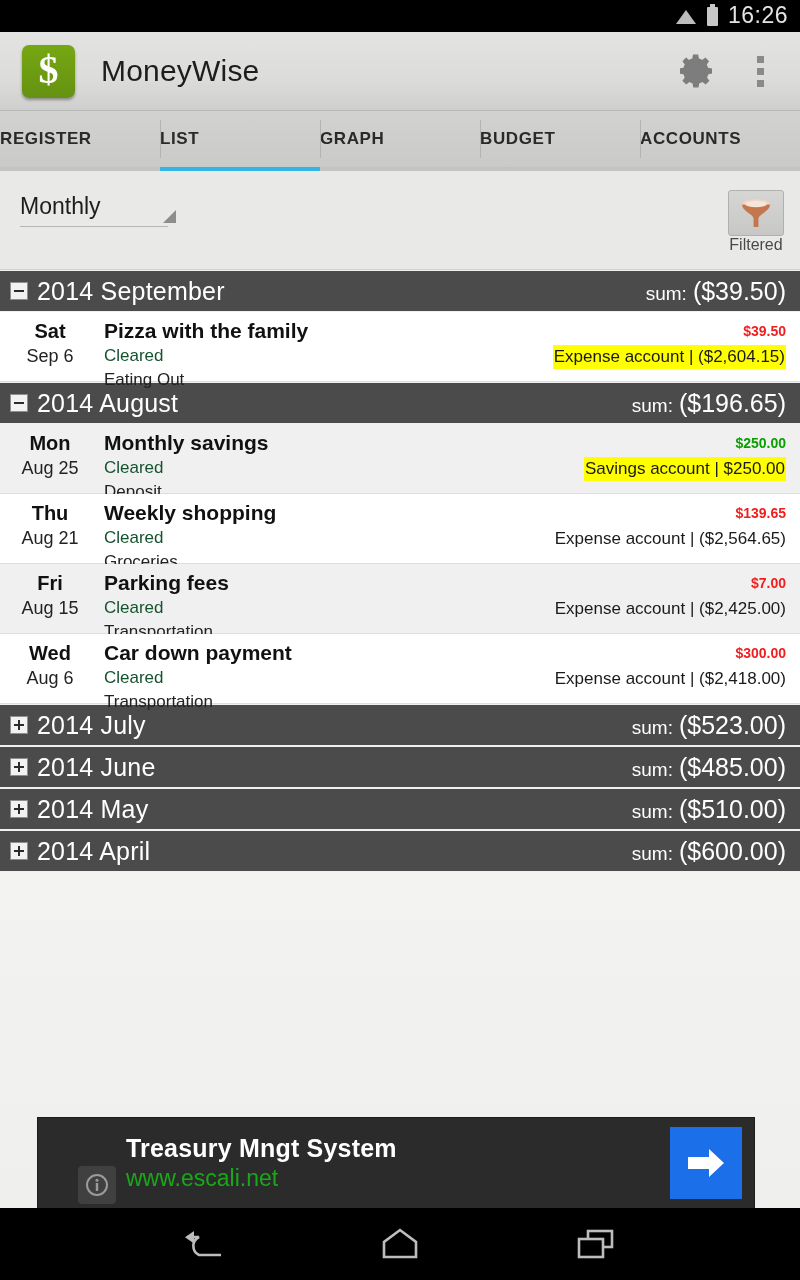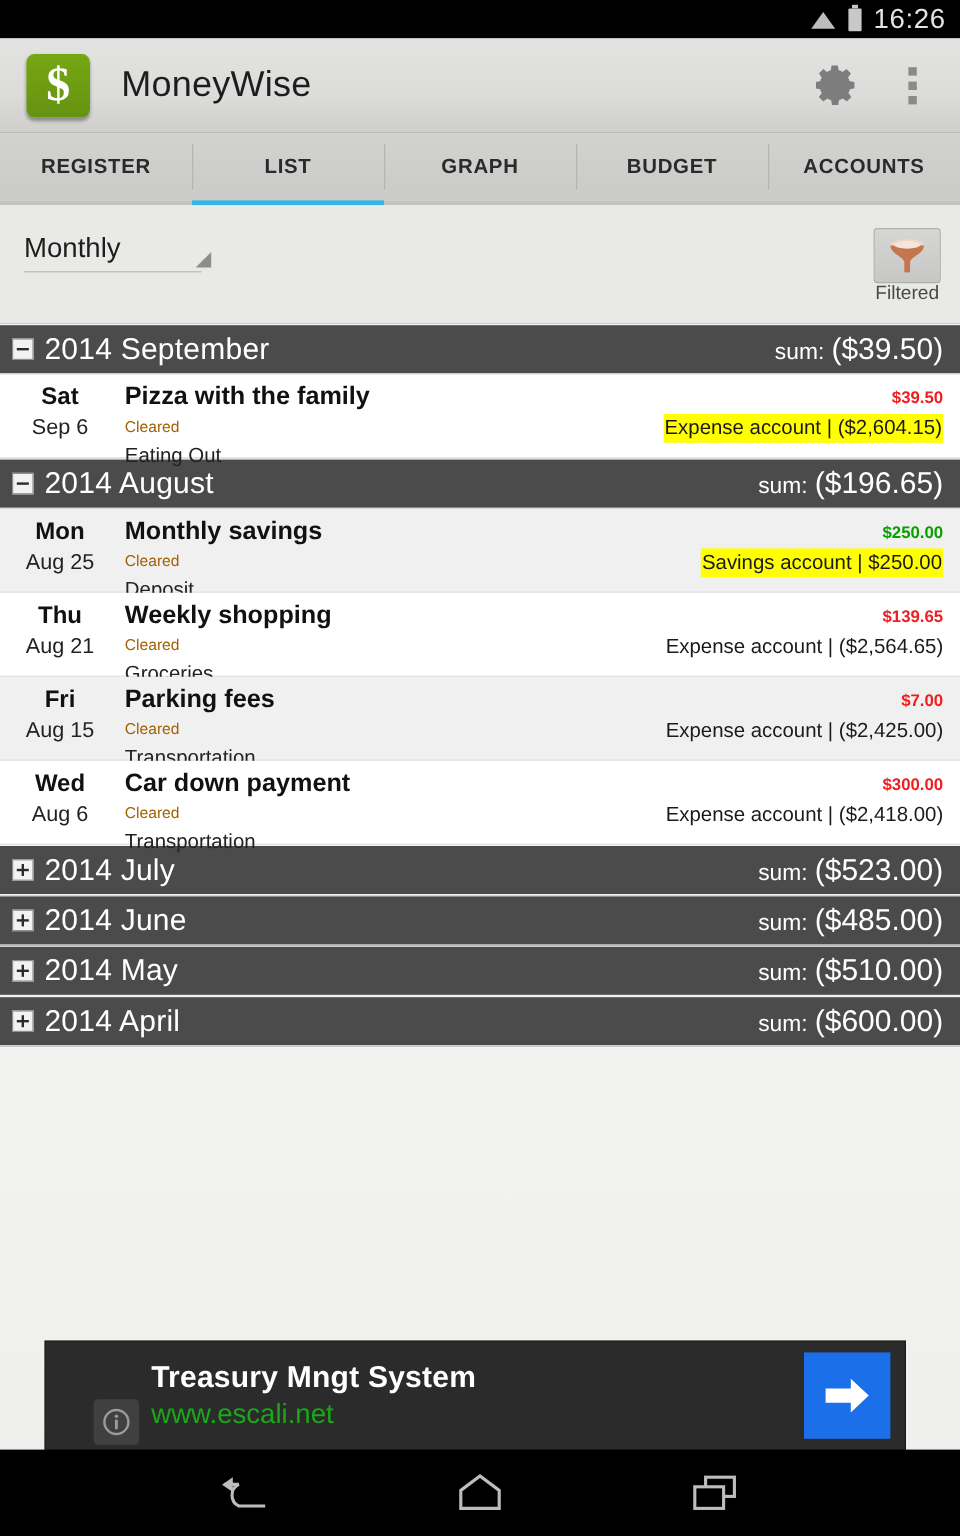--- a/index.html
+++ b/index.html
@@ -89,21 +89,21 @@
   
   .tabbar {
     flex: 0 0 60px;
     background: linear-gradient(to bottom,#d2d2d0 0%, #cacac8 100%);
     display: flex;
     border-bottom: 4px solid #c3c3c1;
     position: relative;
   }
   .tab {
     flex: 1 1 0;
-    display: flex; align-items: center; justify-content: center;
+    display: flex; align-items: center; 
     font-size: 17px; font-weight: bold; color: #2a2a2a;
     letter-spacing: .6px;
     position: relative;
     height: 56px;
   }
   .tab + .tab::before {
     content: ""; position: absolute; left: 0; top: 9px; bottom: 9px;
     width: 1px; background: #b4b4b2;
   }
   .tab.active::after {
@@ -189,21 +189,21 @@
   .txrow.even { background: #ffffff; }
   .txrow.odd  { background: #f0f0f0; }
   .tx-date {
     width: 72px; flex: 0 0 72px;
     display: flex; flex-direction: column; align-items: center;
   }
   .tx-dow { font-size: 20px; font-weight: bold; color: #111; line-height: 26px; }
   .tx-day { font-size: 18px; color: #222; line-height: 24px; }
   .tx-mid { margin-left: 18px; display: flex; flex-direction: column; }
   .tx-title { font-size: 21px; font-weight: bold; color: #111; line-height: 26px; }
-  .tx-status { font-size: 13px; color: #a16207; line-height: 24px; }
+  .tx-status { font-size: 17px; color: #14532d; line-height: 24px; }
   .tx-cat { font-size: 17px; color: #222; line-height: 23px; }
   .tx-right {
     margin-left: auto; display: flex; flex-direction: column;
     align-items: flex-end;
   }
   .tx-amount { font-size: 14px; font-weight: bold; line-height: 27px; }
   .tx-amount.neg { color: #f01e1e; }
   .tx-amount.pos { color: #08a000; }
   .tx-account { font-size: 17px; color: #1a1a1a; line-height: 24px; }
   .tx-account.hl { background: #ffff00; padding: 0 1px; }

